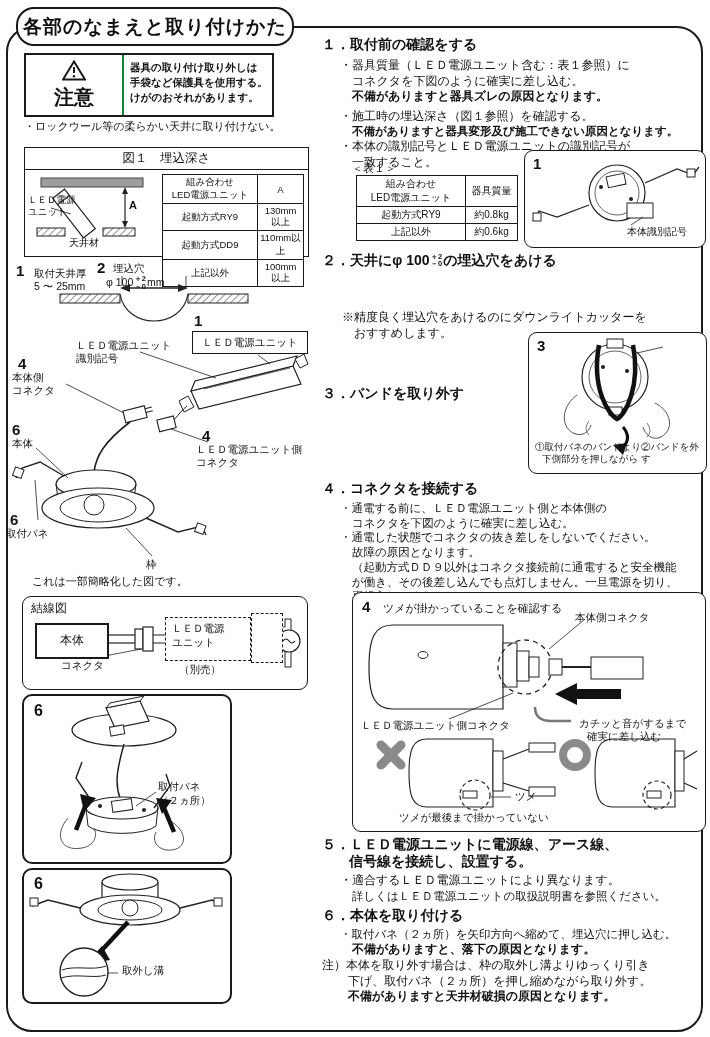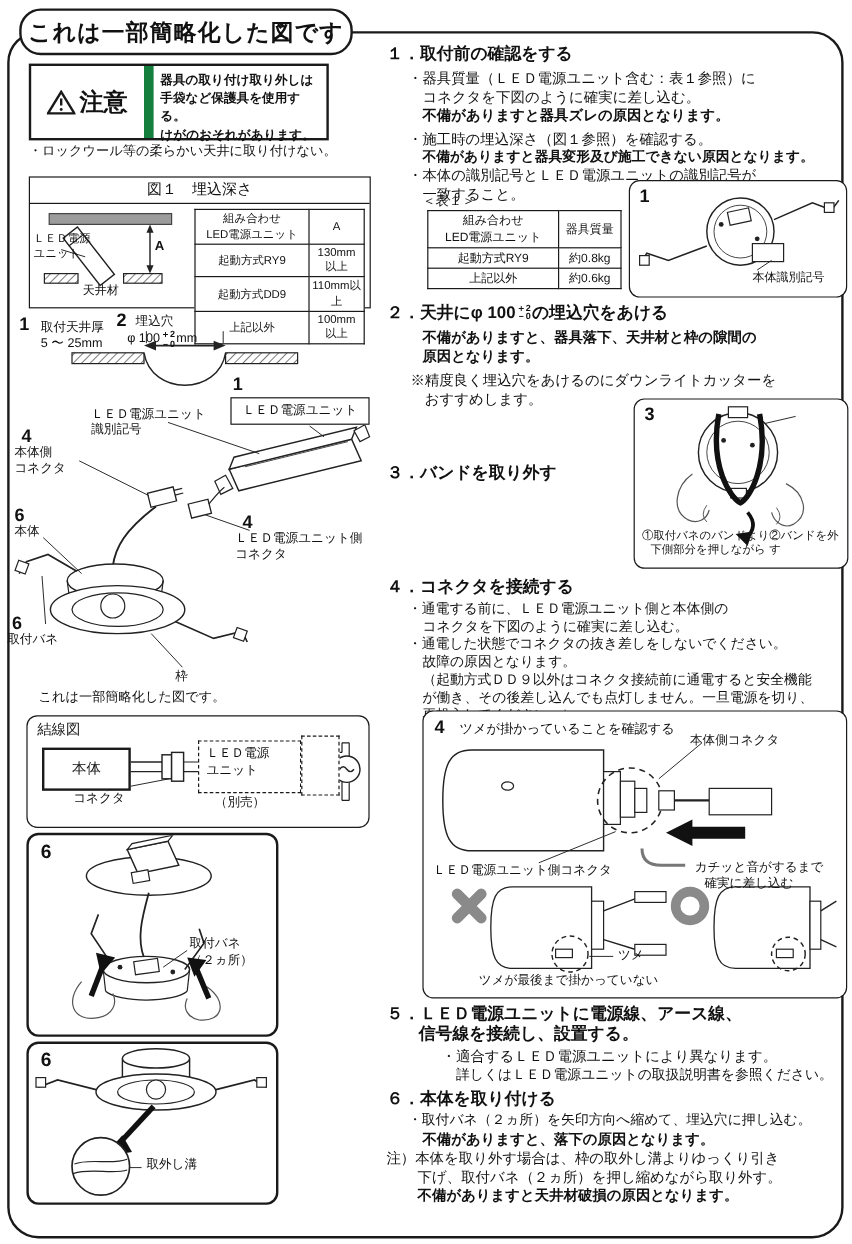--- a/index.html
+++ b/index.html
@@ -6,21 +6,21 @@
   .page{position:relative;width:710px;height:1037px;background:#fff;overflow:hidden;
         font-family:"Liberation Sans",sans-serif;color:#111;}
   .abs{position:absolute;}
   .b{font-weight:700;}
   .frame{border:2.5px solid #1a1a1a;border-radius:26px;}
   .titlepill{border:2.5px solid #1a1a1a;border-radius:18px;background:#fff;z-index:3;
              display:flex;align-items:center;justify-content:center;
              font-size:19px;font-weight:700;letter-spacing:1px;}
   .cautionbox{border:2px solid #1a1a1a;display:flex;background:#fff;}
   .cautioncell{display:flex;align-items:center;justify-content:center;gap:3px;
-               border-right:8px solid #15803d;font-size:20px;font-weight:700;}
+               border-right:2px solid #15803d;font-size:20px;font-weight:700;flex-direction:column;}
   .cautiontext{font-size:10.5px;line-height:1.45;padding:5px 4px 4px 6px;font-weight:700;}
   .s9{font-size:9.5px;line-height:1.25;}
   .s10{font-size:10px;line-height:1.3;}
   .s105{font-size:10.5px;line-height:1.3;}
   .s11{font-size:11px;line-height:1.35;}
   .s12{font-size:12px;line-height:1.3;}
   .h14{font-size:14px;font-weight:700;line-height:1.2;}
   .num{font-size:15px;font-weight:700;}
   .boxed{border:1.5px solid #1a1a1a;background:#fff;display:flex;align-items:center;justify-content:center;}
   .rbox{border:1.5px solid #1a1a1a;border-radius:9px;background:#fff;}
@@ -35,21 +35,21 @@
   svg{display:block;}
 </style>
 </head>
 <body>
 
 <div class="page">
 
   <div class="abs frame" style="left:6px;top:26px;width:693px;height:1002px;"></div>
 
   <div class="abs titlepill" style="left:16px;top:7px;width:274px;height:35px;">
-    <span>これは一部簡略化した図です</span>
+    <span>各部のなまえと取り付けかた</span>
   </div>
 
   <div class="abs cautionbox" style="left:24px;top:53px;width:246px;height:60px;">
     <div class="cautioncell" style="width:96px;">
       <span style="display:inline-flex;">
         <svg width="24" height="21" viewBox="0 0 24 21">
           <path d="M12 1.5 L23 19.5 L1 19.5 Z" fill="none" stroke="#1a1a1a" stroke-width="2"></path>
           <line x1="12" y1="7" x2="12" y2="13" stroke="#1a1a1a" stroke-width="2"></line>
           <circle cx="12" cy="16.3" r="1.2" fill="#1a1a1a"></circle>
         </svg>
@@ -344,24 +344,20 @@
   </div>
 
   <div class="abs h14" style="left:322px;top:252px;display:flex;align-items:center;">
     <span>２．天井にφ 100</span>
     <span class="tol">
       <span>＋2</span>
       <span>－0</span>
     </span>
     <span>の埋込穴をあける</span>
   </div>
-  <div class="abs s12 b" style="left:352px;top:274px;">
-    <div>不備がありますと、器具落下、天井材と枠の隙間の</div>
-    <div>原因となります。</div>
-  </div>
   <div class="abs s12" style="left:342px;top:310px;">
     <div>※精度良く埋込穴をあけるのにダウンライトカッターを</div>
     <div style="margin-left:12px;">おすすめします。</div>
   </div>
 
   <div class="abs h14" style="left:322px;top:385px;">３．バンドを取り外す</div>
   <div class="abs rbox" style="left:528px;top:332px;width:177px;height:140px;">
     <div class="abs num" style="left:8px;top:4px;">3</div>
     <svg class="abs" style="left:0;top:0;" width="173" height="136" viewBox="0 0 173 136">
       <circle cx="86" cy="44" r="33" fill="#fff" stroke="#222" stroke-width="1.2"></circle>
@@ -443,21 +439,21 @@
     <div class="abs s105" style="left:226px;top:124px;">カチッと音がするまで</div>
     <div class="abs s105" style="left:234px;top:137px;">確実に差し込む</div>
     <div class="abs s105" style="left:162px;top:197px;">ツメ</div>
     <div class="abs s105" style="left:46px;top:218px;">ツメが最後まで掛かっていない</div>
     <span class="abs" style="left:24px;top:148px;width:1px;height:1px;"></span>
     <span class="abs" style="left:206px;top:148px;width:1px;height:1px;"></span>
   </div>
 
   <div class="abs h14" style="left:322px;top:836px;">５．ＬＥＤ電源ユニットに電源線、アース線、</div>
   <div class="abs h14" style="left:349px;top:853px;">信号線を接続し、設置する。</div>
-  <div class="abs s12" style="left:340px;top:873px;margin-left:28px;">
+  <div class="abs s12" style="left:340px;top:873px;">
     <div>・適合するＬＥＤ電源ユニットにより異なります。</div>
     <div style="margin-left:12px;font-size:11.5px;">詳しくはＬＥＤ電源ユニットの取扱説明書を参照ください。</div>
   </div>
 
   <div class="abs h14" style="left:322px;top:907px;">６．本体を取り付ける</div>
   <div class="abs" style="left:340px;top:927px;font-size:11.5px;line-height:1.3;">
     <div>・取付バネ（２ヵ所）を矢印方向へ縮めて、埋込穴に押し込む。</div>
     <div class="b" style="margin-left:12px;font-size:12px;">不備がありますと、落下の原因となります。</div>
   </div>
 

